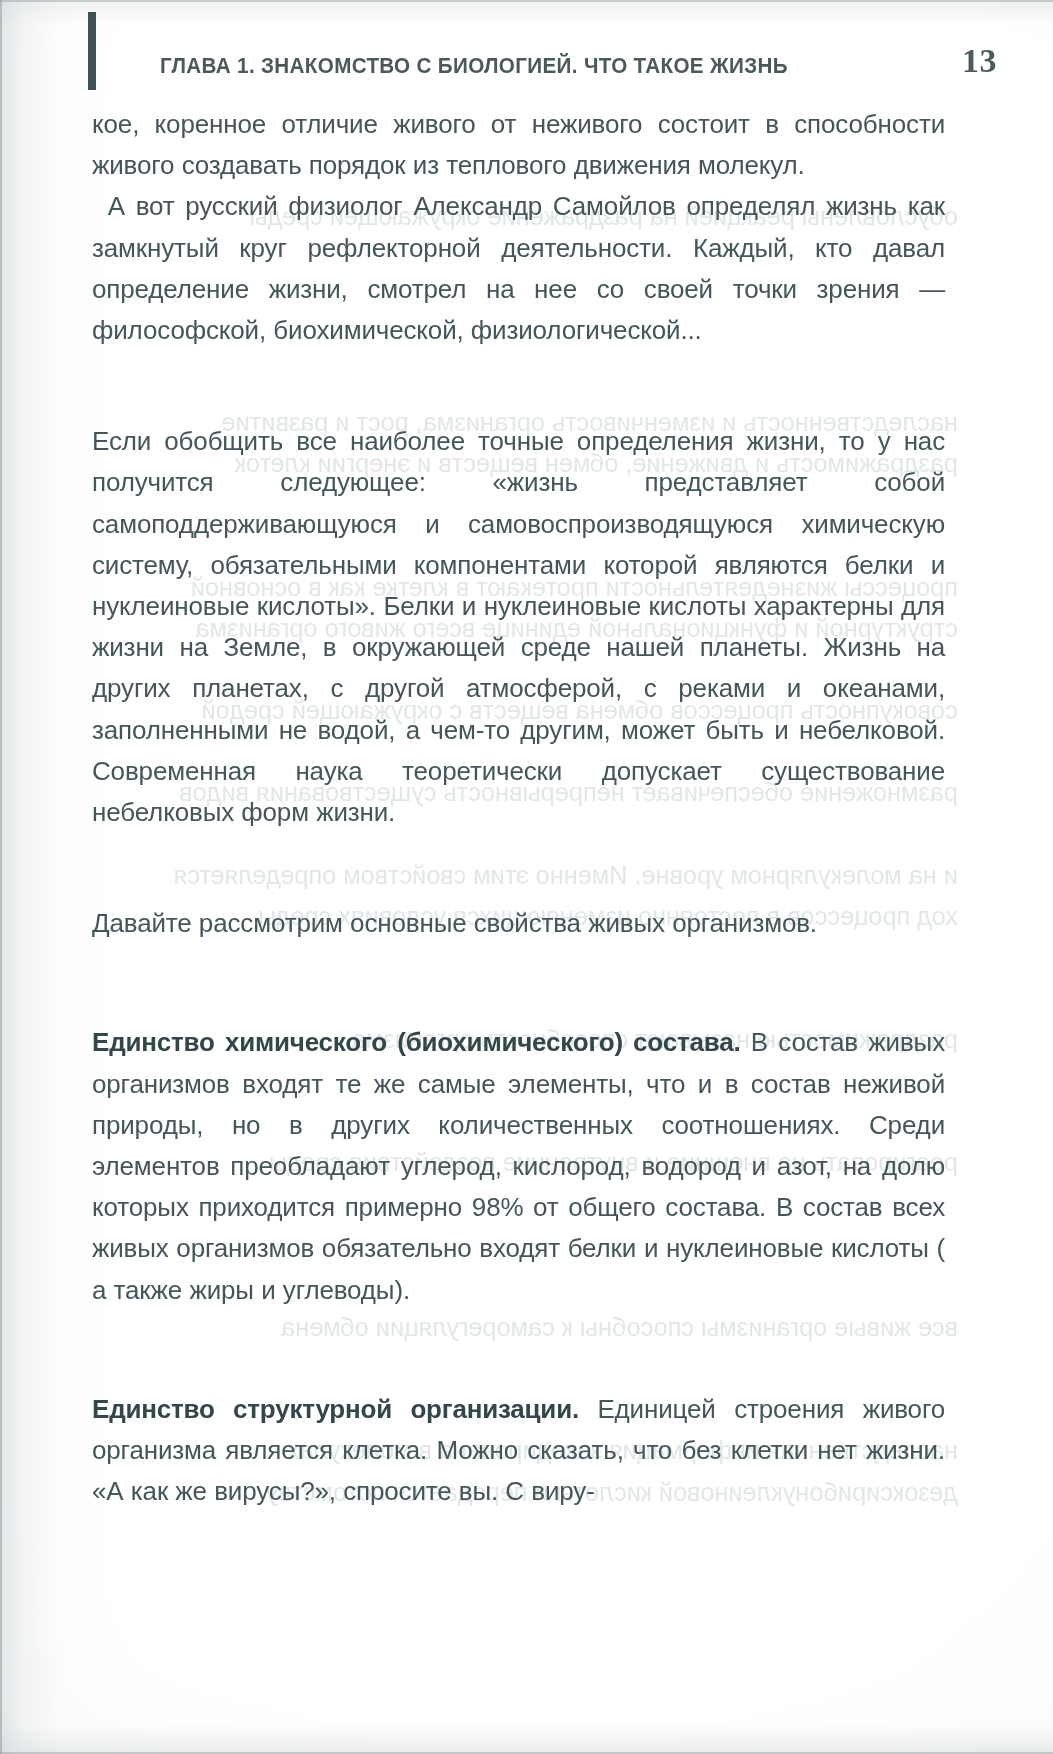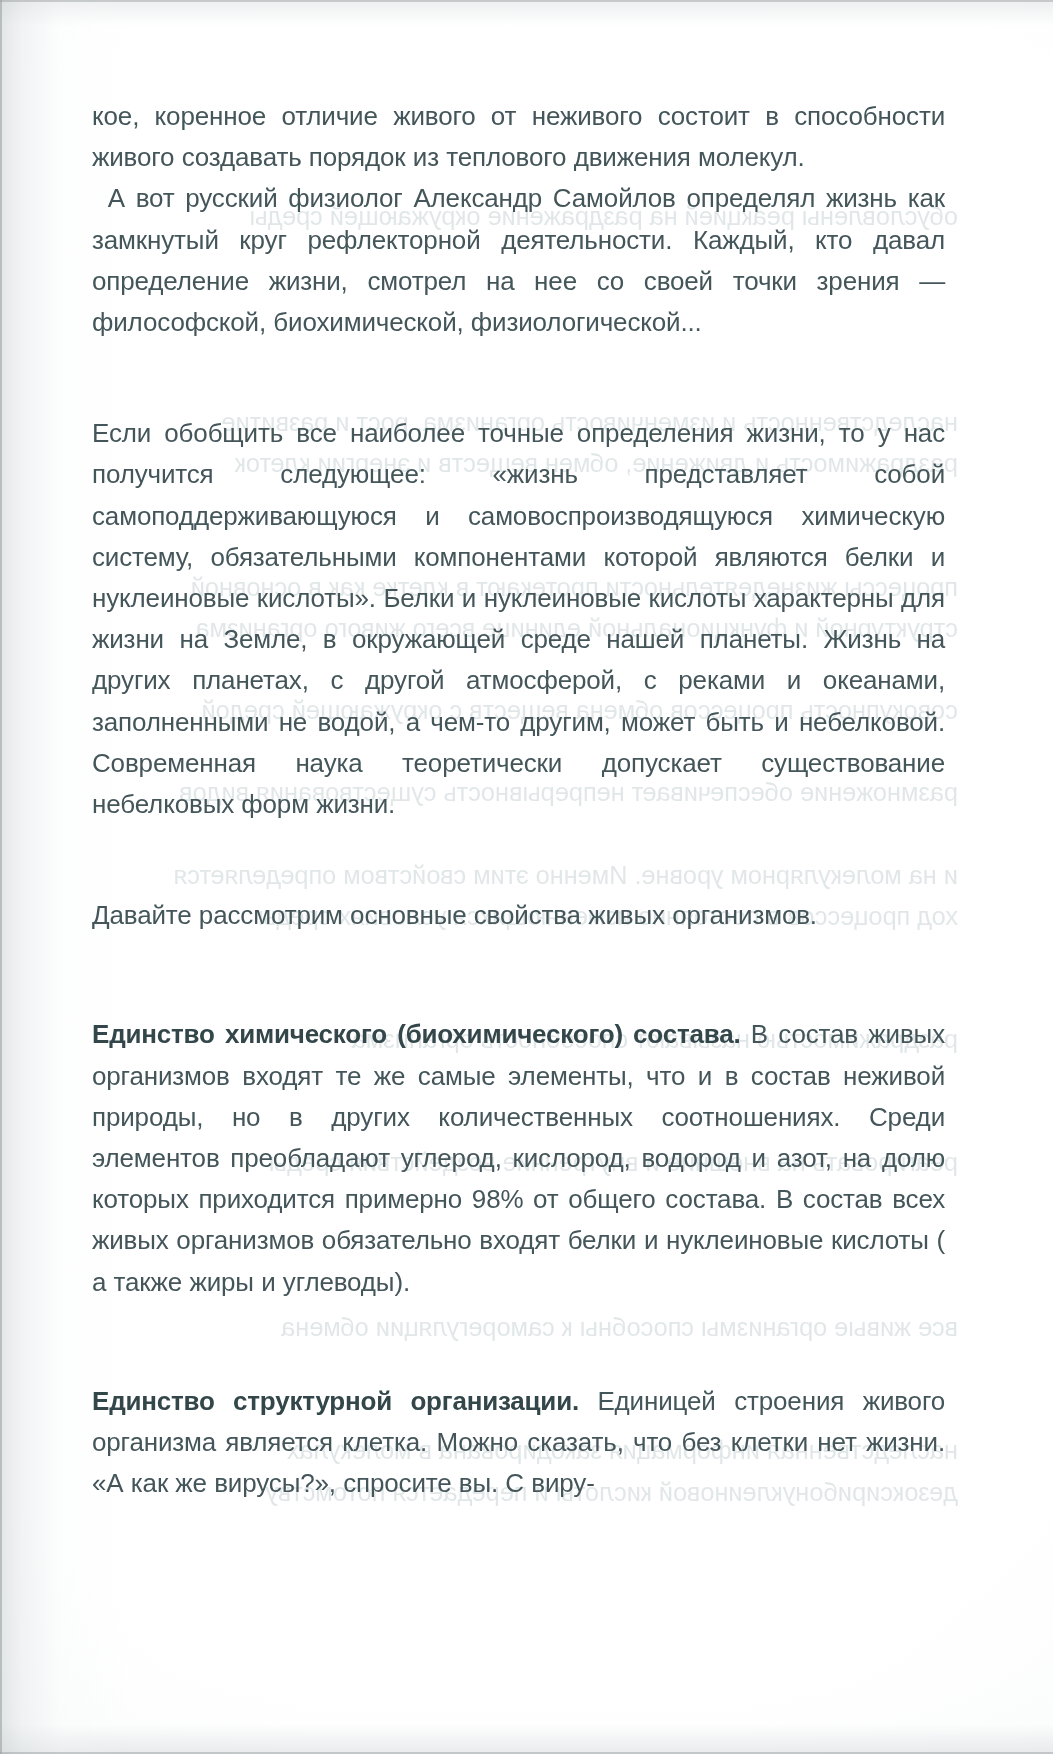--- a/index.html
+++ b/index.html
@@ -112,21 +112,21 @@
     font-weight: 700;
     font-size: 34px;
     color: #4b5b5e;
     letter-spacing: 0.5px;
   }
 
   
   .column {
     position: absolute;
     left: 92px;
-    top: 96px;
+    top: 104px;
     width: 866px;
   }
   p.body {
     margin: 0;
     color: #44565a;
     font-size: 26.4px;
     line-height: 41.2px;
     text-align: justify;
     text-justify: inter-word;
     letter-spacing: -0.15px;
@@ -170,20 +170,25 @@
       <div class="bleed" style="top: 772px;">размножение обеспечивает непрерывность существования видов</div>
       <div class="bleed" style="top: 855px;">и на молекулярном уровне. Именно этим свойством определяется</div>
       <div class="bleed" style="top: 896px;">ход процессов в постоянно изменяющихся условиях среды</div>
       <div class="bleed" style="top: 1019px;">раздражимостью называют способность организма</div>
       <div class="bleed" style="top: 1142px;">реагировать на внешние и внутренние воздействия среды</div>
       <div class="bleed" style="top: 1307px;">все живые организмы способны к саморегуляции обмена</div>
       <div class="bleed" style="top: 1430px;">наследственная информация закодирована в молекулах</div>
       <div class="bleed" style="top: 1472px;">дезоксирибонуклеиновой кислоты и передается потомству</div>
     </div>
 
+  <div class="running-head">
+    <div class="head-rule"></div>
+    <div class="head-title">ГЛАВА 1.   ЗНАКОМСТВО С БИОЛОГИЕЙ. ЧТО ТАКОЕ ЖИЗНЬ</div>
+    <div class="head-folio">13</div>
+  </div>
 
   <div class="column">
 
     <p class="body flush-last">кое, коренное отличие живого от неживого состоит в способности живого создавать порядок из теплового движения молекул.</p>
 
     <p class="body indent">А вот русский физиолог Александр Самойлов определял жизнь как замкнутый круг рефлекторной деятельности. Каждый, кто давал определение жизни, смотрел на нее со своей точки зрения — философской, биохимической, физиологической...</p>
 
     <p class="body gap-md flush-last">Если обобщить все наиболее точные определения жизни, то у нас получится следующее: «жизнь представляет собой самоподдерживающуюся и самовоспроизводящуюся химическую систему, обязательными компонентами которой являются белки и нуклеиновые кислоты». Белки и нуклеиновые кислоты характерны для жизни на Земле, в окружающей среде нашей планеты. Жизнь на других планетах, с другой атмосферой, с реками и океанами, заполненными не водой, а чем-то другим, может быть и небелковой. Современная наука теоретически допускает существование небелковых форм жизни.</p>
 
     <p class="body gap-md flush-last">Давайте рассмотрим основные свойства живых организмов.</p>

